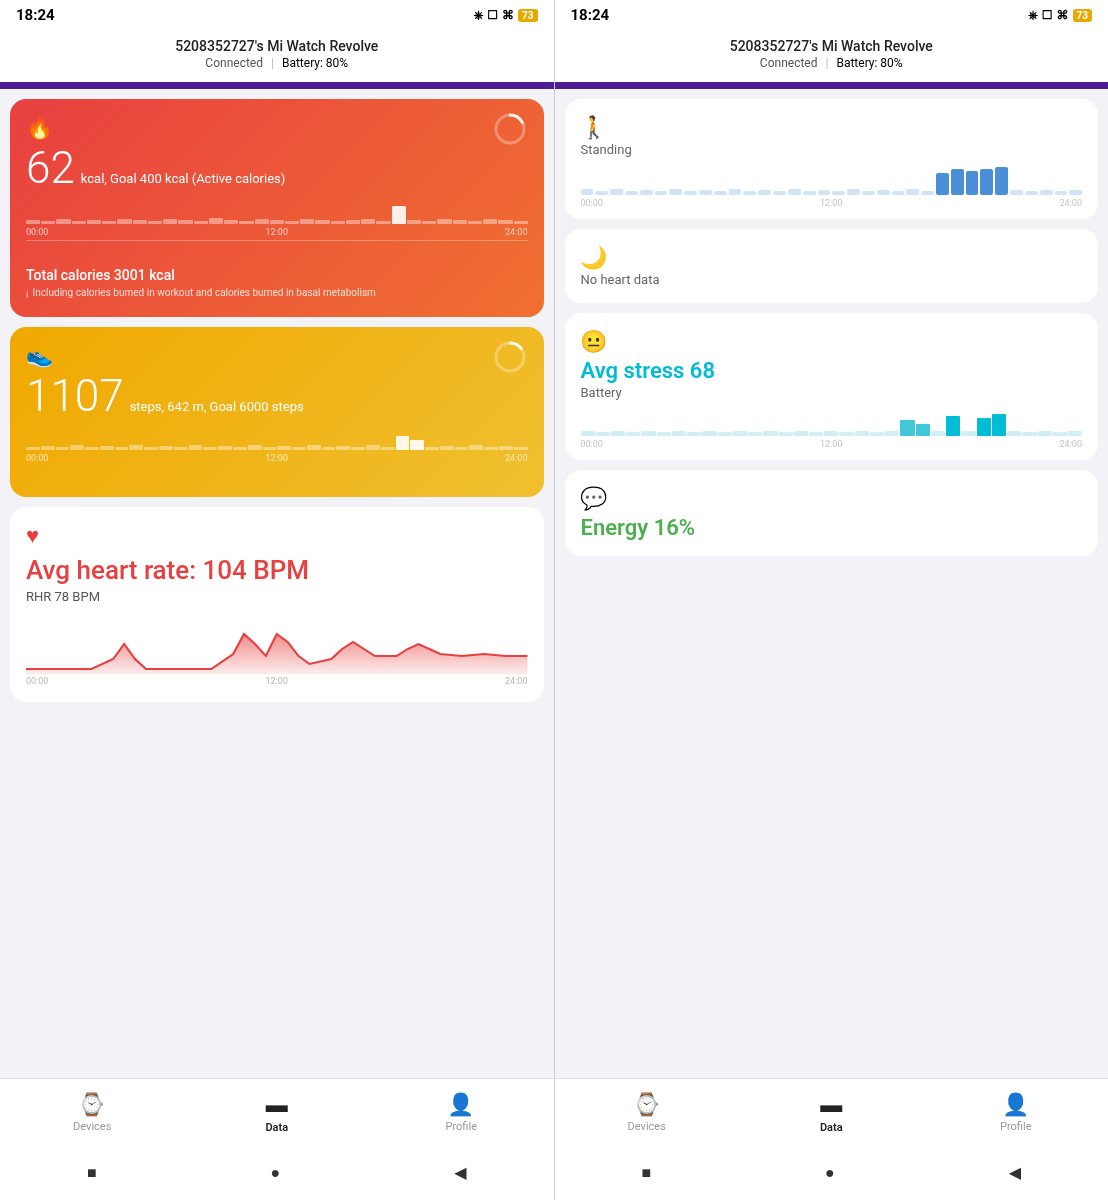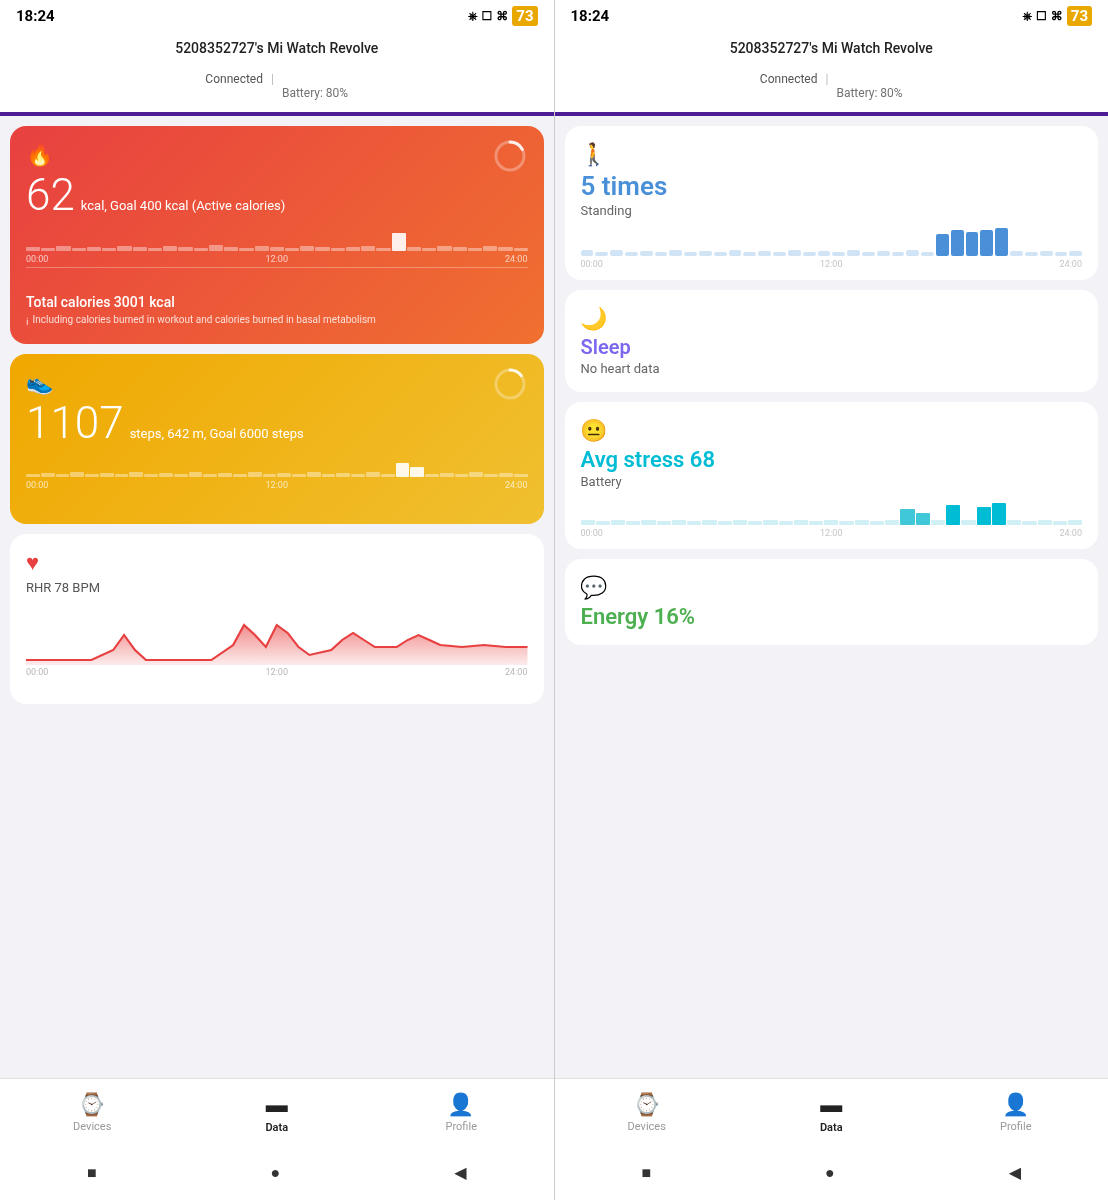--- a/index.html
+++ b/index.html
@@ -37,46 +37,46 @@
       justify-content: space-between;
       padding: 6px 16px;
       font-size: 13px;
       font-weight: 600;
     }
     .status-time { font-size: 15px; font-weight: 700; }
     .status-icons { display: flex; align-items: center; gap: 4px; font-size: 12px; }
     .battery-badge {
       background: #e8a800;
       color: #fff;
-      font-size: 15px;
+      font-size: 10px;
       font-weight: 700;
       padding: 1px 4px;
       border-radius: 3px;
     }
 
     
     .device-header {
       background: #fff;
       text-align: center;
       padding: 8px 12px 12px;
-      border-bottom: 4px solid #4c1d95;
+      border-bottom: 7px solid #4c1d95;
     }
     .device-name { font-size: 14px; font-weight: 500; color: #222; }
     .device-status {
       display: flex;
       align-items: center;
       justify-content: center;
       gap: 8px;
       font-size: 12px;
       color: #666;
       margin-top: 2px;
     }
     .status-connected { color: #555; }
     .divider-line { color: #bbb; }
-    .status-battery { color: #737373; margin-top: 28px; }
+    .status-battery { color: #000000; }
 
     
     .content-area {
       flex: 1;
       overflow-y: auto;
       padding: 10px 10px 0;
       display: flex;
       flex-direction: column;
       gap: 10px;
     }
@@ -437,20 +437,21 @@
           <div class="chart-labels">
             <span>00:00</span>
             <span>12:00</span>
             <span>24:00</span>
           </div>
         </div>
       </div>
 
       <div class="card card-heart">
         <span class="heart-icon">♥</span>
+        <div class="avg-hr">Avg heart rate: 104 BPM</div>
         <div class="rhr">RHR 78 BPM</div>
 
         <div class="heart-chart">
           <svg viewBox="0 0 460 60" preserveAspectRatio="none">
 
             <defs>
               <linearGradient id="heartGrad" x1="0" y1="0" x2="0" y2="1">
                 <stop offset="0%" stop-color="#e84040" stop-opacity="0.6"></stop>
                 <stop offset="100%" stop-color="#e84040" stop-opacity="0.1"></stop>
               </linearGradient>
@@ -509,21 +510,20 @@
         <span class="status-connected">Connected</span>
         <span class="divider-line">|</span>
         <span class="status-battery">Battery: 80%</span>
       </div>
     </div>
 
     <div class="right-content">
 
       <div class="card-white">
         <span class="standing-icon">🚶</span>
-        <div class="standing-value">5 times</div>
         <div class="standing-label">Standing</div>
         <div class="blue-chart">
           <div class="blue-chart-inner">
             <div class="blue-bar" style="height:6px;"></div>
               <div class="blue-bar" style="height:4px;"></div>
             <div class="blue-bar" style="height:6px;"></div>
               <div class="blue-bar" style="height:4px;"></div>
             <div class="blue-bar" style="height:5px;"></div>
               <div class="blue-bar" style="height:4px;"></div>
             <div class="blue-bar" style="height:6px;"></div>
@@ -558,21 +558,20 @@
           <div class="chart-labels" style="color:#aaa;">
             <span>00:00</span>
             <span>12:00</span>
             <span>24:00</span>
           </div>
         </div>
       </div>
 
       <div class="card-white">
         <span class="sleep-icon">🌙</span>
-        <div class="sleep-value">Sleep</div>
         <div class="sleep-label">No heart data</div>
       </div>
 
       <div class="card-white">
         <span style="font-size:22px;">😐</span>
         <div class="stress-value">Avg stress 68</div>
         <div class="stress-label">Battery</div>
         <div class="stress-chart">
           <div class="stress-bars">
             <div class="stress-bar" style="height:5px;"></div>

